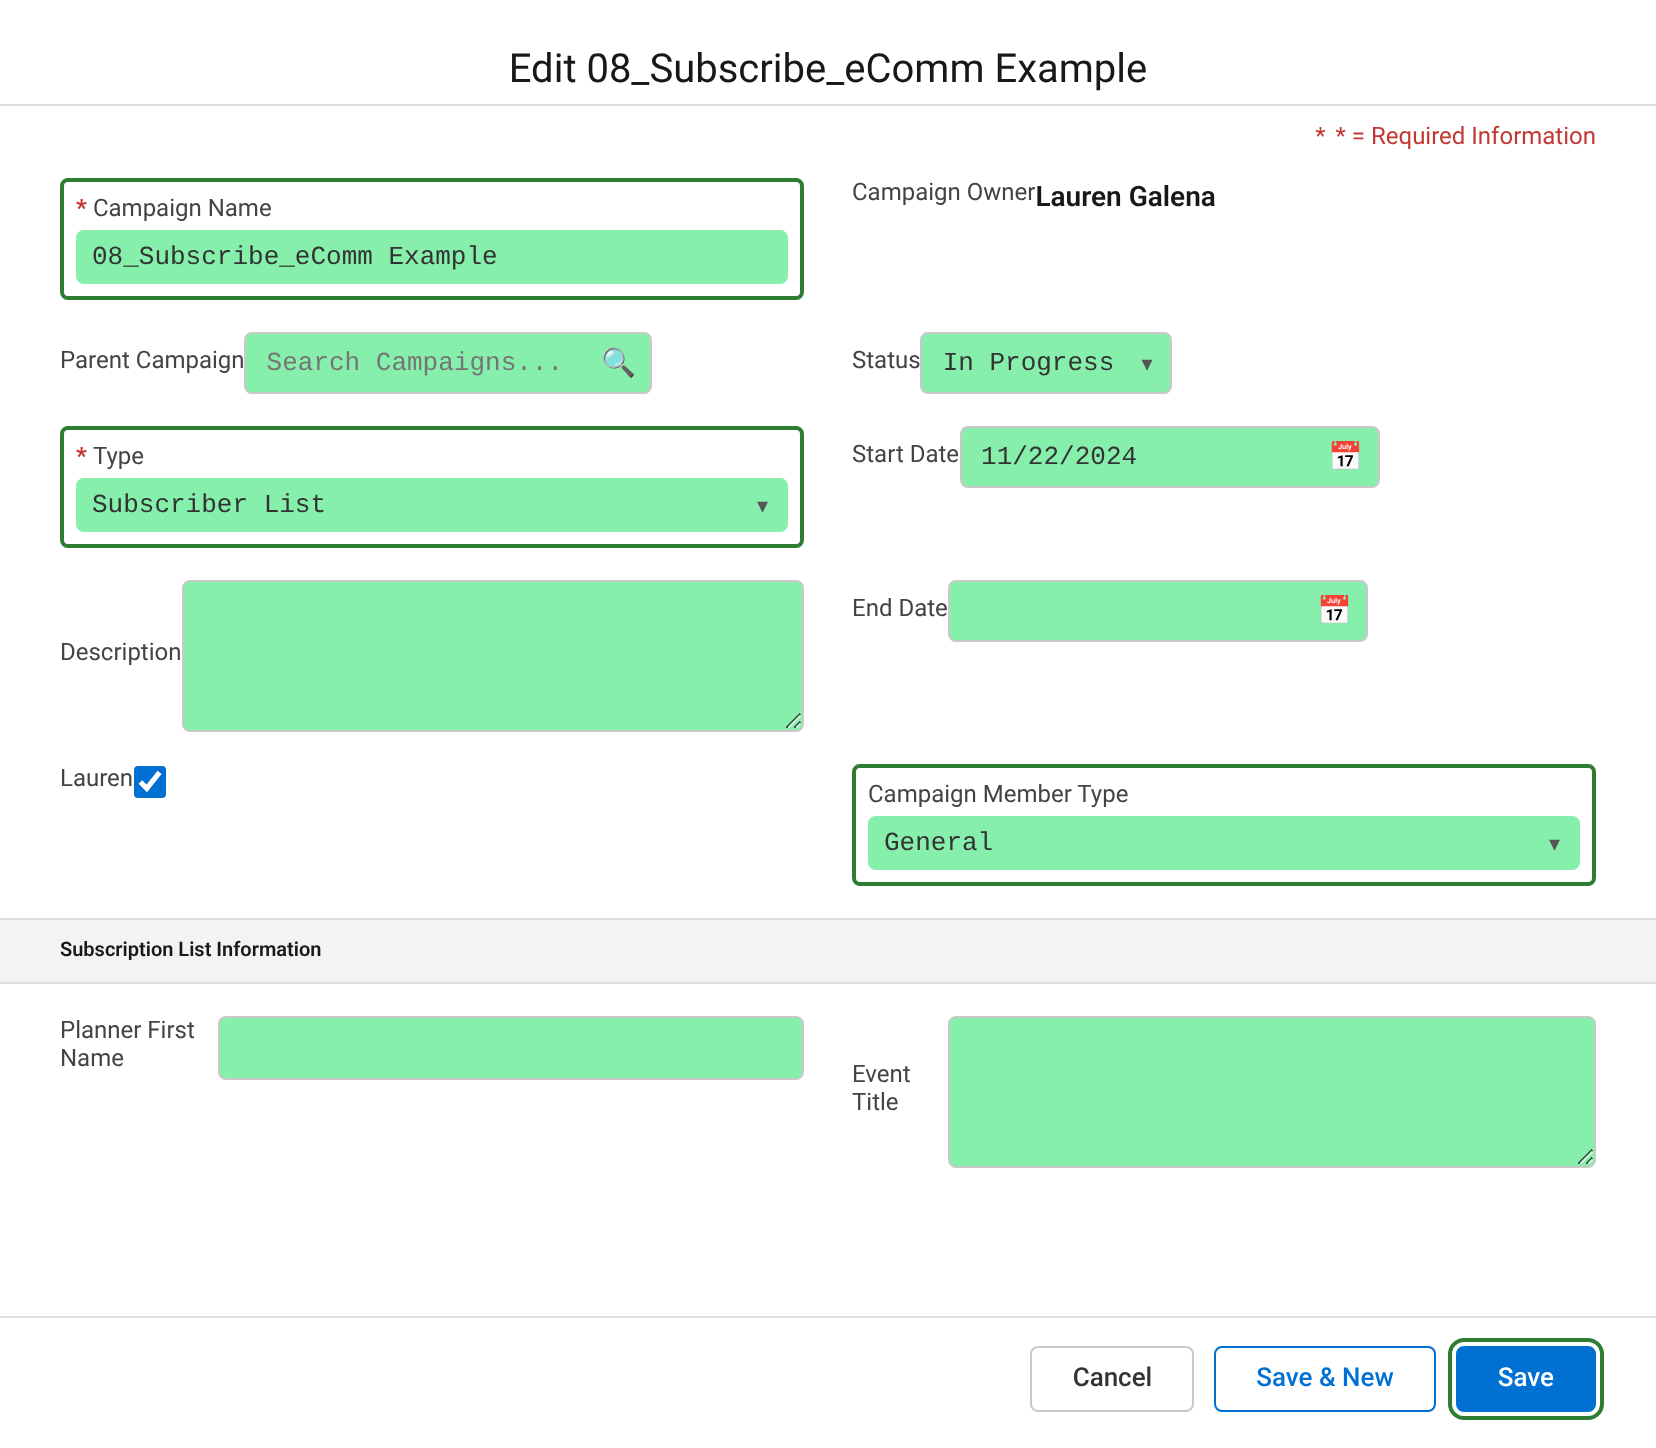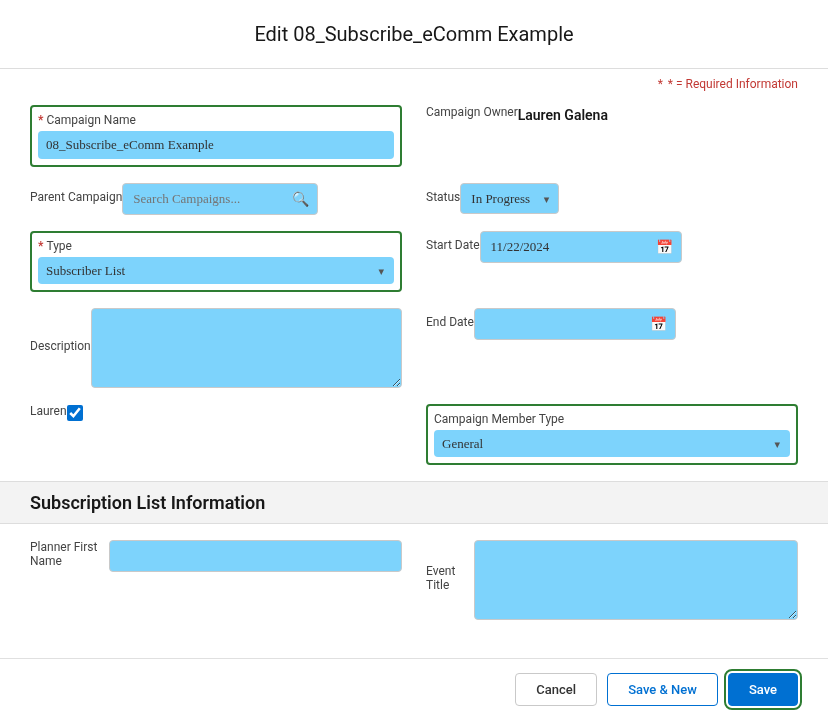--- a/index.html
+++ b/index.html
@@ -13,21 +13,21 @@
     }
     .modal {
       width: 828px;
       min-height: 724px;
       background: #fff;
       display: flex;
       flex-direction: column;
     }
     .modal-header {
       text-align: center;
-      padding: 22px 20px 22px;
+      padding: 22px 20px 6px;
       border-bottom: 1px solid #ddd;
     }
     .modal-header h2 {
       font-size: 20px;
       font-weight: 400;
       color: #181818;
     }
     .required-info {
       text-align: right;
       padding: 8px 30px 4px;
@@ -71,23 +71,23 @@
       color: #181818;
       padding-top: 2px;
     }
     input[type="text"], textarea, select {
       width: 100%;
       border: 1px solid #c9c9c9;
       border-radius: 4px;
       padding: 7px 10px;
       font-size: 13px;
       color: #333;
-      background: #7dd3fc;
+      background: #86efac;
       outline: none;
-      font-family: Liberation Serif, serif;
+      font-family: Liberation Mono, monospace;
     }
     .green-outline {
       border: 2px solid #2e7d32 !important;
       border-radius: 4px;
       padding: 6px;
     }
     .green-outline input[type="text"],
     .green-outline select,
     .green-outline textarea {
       border: none;
@@ -140,21 +140,21 @@
     input[type="checkbox"] {
       width: 16px;
       height: 16px;
       accent-color: #0070d2;
     }
     .section-header {
       background: #f3f3f3;
       border-top: 1px solid #ddd;
       border-bottom: 1px solid #ddd;
       padding: 10px 30px;
-      font-size: 18px;
+      font-size: 10px;
       font-weight: 600;
       color: #181818;
       margin: 0 -30px 16px;
     }
     .calendar-input-wrapper {
       position: relative;
       display: flex;
       align-items: center;
     }
     .calendar-input-wrapper input {

